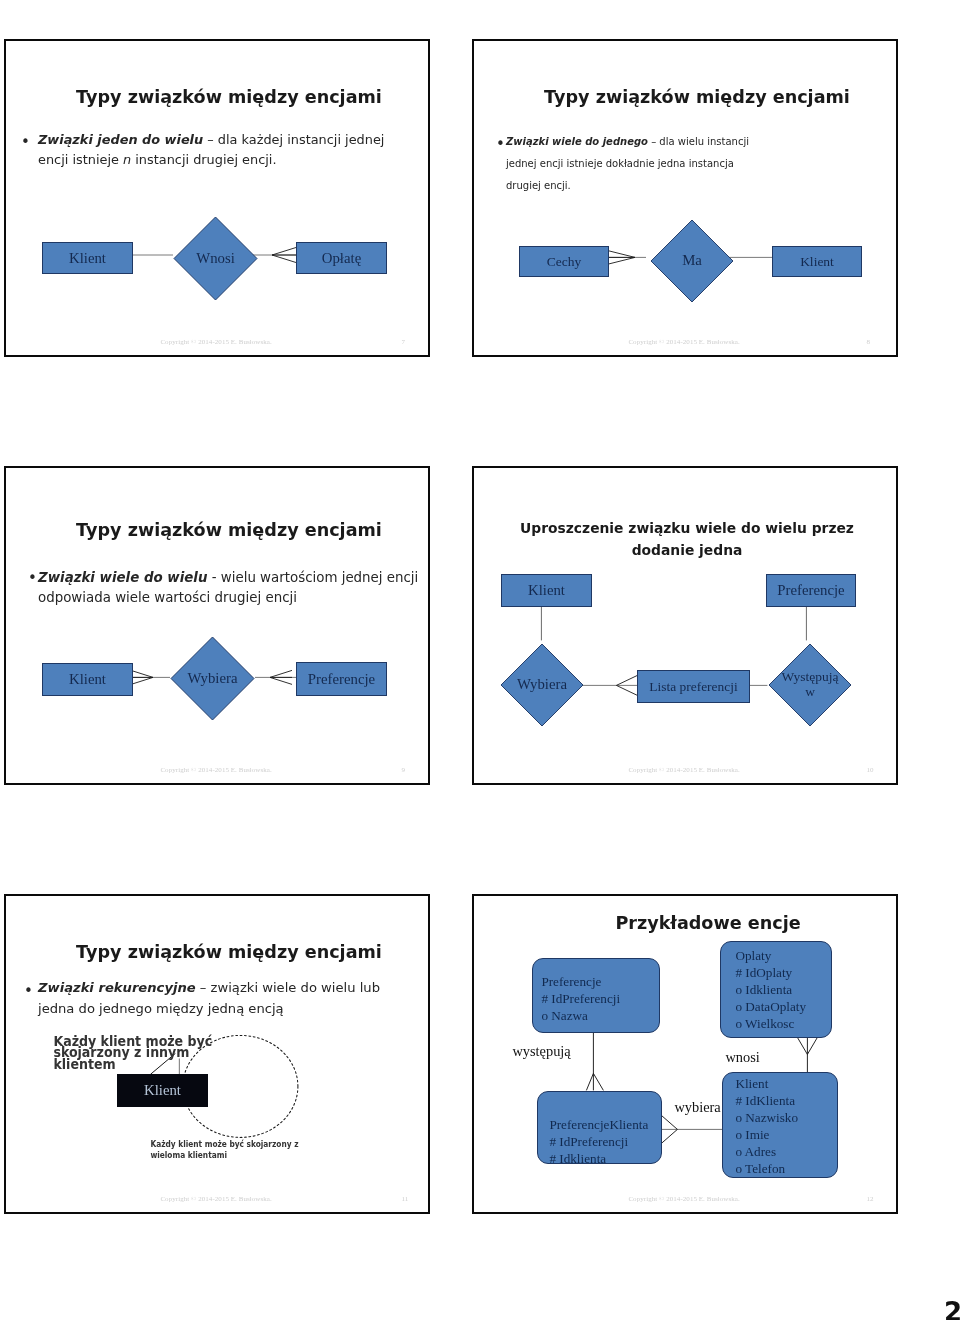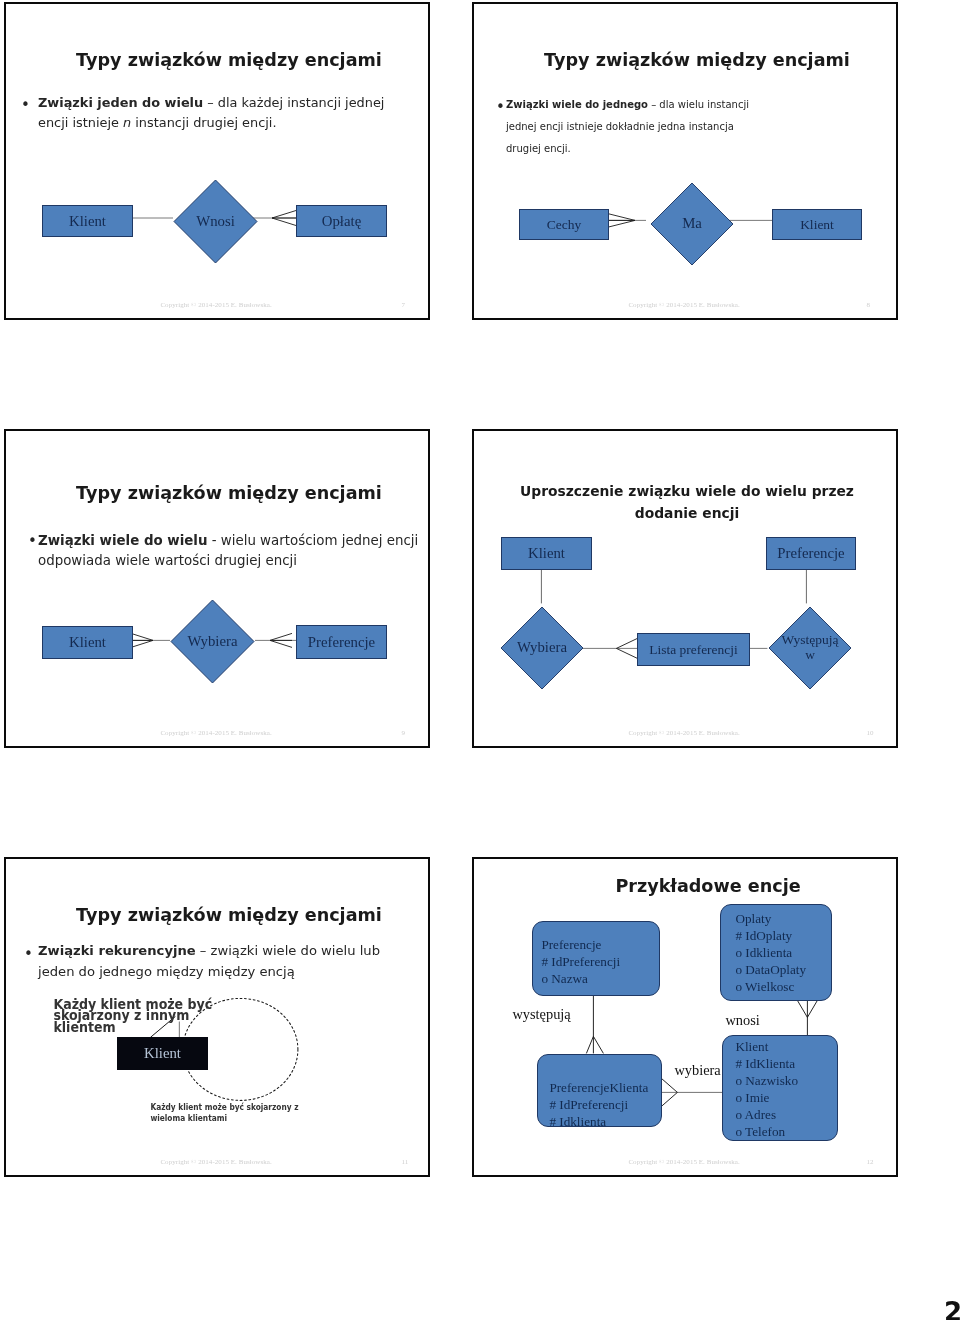--- a/index.html
+++ b/index.html
@@ -1,26 +1,26 @@
 <!DOCTYPE html>
 <html><head>
 <meta charset="utf-8">
 <title>Typy zwiazkow miedzy encjami</title>
 <style>
   html,body{margin:0;padding:0;background:#ffffff;}
   body{width:960px;height:1320px;position:relative;overflow:hidden;
        font-family:"Liberation Sans",sans-serif;}
   .page{position:absolute;left:0;top:0;width:960px;height:1320px;}
-  .slide{position:absolute;border:2px solid #0a0a0a;background:#fff;box-sizing:border-box;}
+  .slide{position:absolute;border:2px solid #0a0a0a;background:#fff;box-sizing:border-box;margin-top:37px;}
   .s-title{position:absolute;text-align:center;font-weight:bold;color:#1a1a1a;
            font-family:"DejaVu Sans",sans-serif;line-height:1.18;}
   .s-title > div{white-space:nowrap;}
   .s-body{position:absolute;color:#262626;font-family:"DejaVu Sans",sans-serif;line-height:20px;}
   .s-body > div{white-space:nowrap;}
-  .s-body b{font-weight:bold;}
+  .s-body b{font-weight:bold;font-style:italic;}
   .s-body i{font-style:italic;}
   .bullet-dot{position:absolute;color:#262626;font-family:"DejaVu Sans",sans-serif;}
   .footer{position:absolute;color:#cfcfcf;font-family:"Liberation Serif",serif;
           font-size:7.0px;white-space:nowrap;letter-spacing:0.05px;}
   .pagenum{position:absolute;color:#cfcfcf;font-family:"Liberation Serif",serif;font-size:7.0px;}
   .er-box{position:absolute;background:#4e80bc;border:1px solid #1f3864;
           display:flex;align-items:center;justify-content:center;
           font-family:"Liberation Serif",serif;color:#14294f;box-sizing:border-box;}
   .er-diamond{position:absolute;}
   .er-diamond .lbl{position:absolute;left:0;top:0;width:100%;height:100%;
@@ -153,21 +153,21 @@
         <span>Preferencje</span>
       </div>
 
   <div class="footer" style="left:154.4px;top:298.4px;">Copyright © 2014-2015 E. Busłowska.</div>
   <div class="pagenum" style="left:395.4px;top:298.4px;">9</div>
 </div>
 
 <div class="slide" style="left:472px;top:429px;width:426px;height:319px;">
   <div class="s-title" style="left:18px;top:49px;width:390px;font-size:13.85px;line-height:22px;">
         <div>Uproszczenie związku wiele do wielu przez</div>
-        <div>dodanie encji</div>
+        <div>dodanie jedna</div>
       </div>
 
   <svg class="ov" width="426" height="319" viewBox="0 0 426 319">
     <line x1="67.4" y1="132.4" x2="67.4" y2="172.4" stroke="#6b6b6b" stroke-width="1"></line>
     <line x1="332.4" y1="132.4" x2="332.4" y2="172.4" stroke="#6b6b6b" stroke-width="1"></line>
     <line x1="105.4" y1="217.4" x2="163.4" y2="217.4" stroke="#6b6b6b" stroke-width="0.9"></line>
     <line x1="250.4" y1="217.4" x2="293.4" y2="217.4" stroke="#6b6b6b" stroke-width="0.9"></line>
     <path d="M142.4 217.4 L163.4 207.4" stroke="#1a1a1a" stroke-width="0.9" fill="none"></path>
     <path d="M142.4 217.4 L163.4 227.4" stroke="#1a1a1a" stroke-width="0.9" fill="none"></path>
     <path d="M270.4 217.4 L250.4 207.4" stroke="#1a1a1a" stroke-width="0.9" fill="none"></path>
@@ -205,21 +205,21 @@
 
   <div class="footer" style="left:154.4px;top:298.4px;">Copyright © 2014-2015 E. Busłowska.</div>
   <div class="pagenum" style="left:392.4px;top:298.4px;">10</div>
 </div>
 
 <div class="slide" style="left:4px;top:857px;width:426px;height:320px;">
   <div class="s-title" style="left:30px;top:46px;width:386px;font-size:17.6px;">Typy związków między encjami</div>
   <div class="bullet-dot" style="left:18px;top:86px;font-size:15px;">•</div>
   <div class="s-body" style="left:32px;top:81px;width:395px;font-size:13.13px;line-height:21px;">
         <div><b>Związki rekurencyjne</b><span> – związki wiele do wielu lub</span></div>
-        <div>jeden do jednego między między encją</div>
+        <div>jedna do jednego między jedną encją</div>
       </div>
 
   <svg class="ov" width="426" height="320" viewBox="0 0 426 320">
     <ellipse cx="234.4" cy="190.4" rx="57.5" ry="51" fill="none" stroke="#1a1a1a" stroke-width="1.05" stroke-dasharray="1.8 2.6" stroke-linecap="round"></ellipse>
     <line x1="173.4" y1="162.4" x2="173.4" y2="178.4" stroke="#8c8c8c" stroke-width="1.2"></line>
     <path d="M144.4 178.4 L169.4 157.4" stroke="#1a1a1a" stroke-width="1" fill="none"></path>
   </svg>
 
   <div class="note" style="left:47.4px;top:140px;font-size:14px;line-height:11.4px;">
         <div>Każdy klient może być</div>

